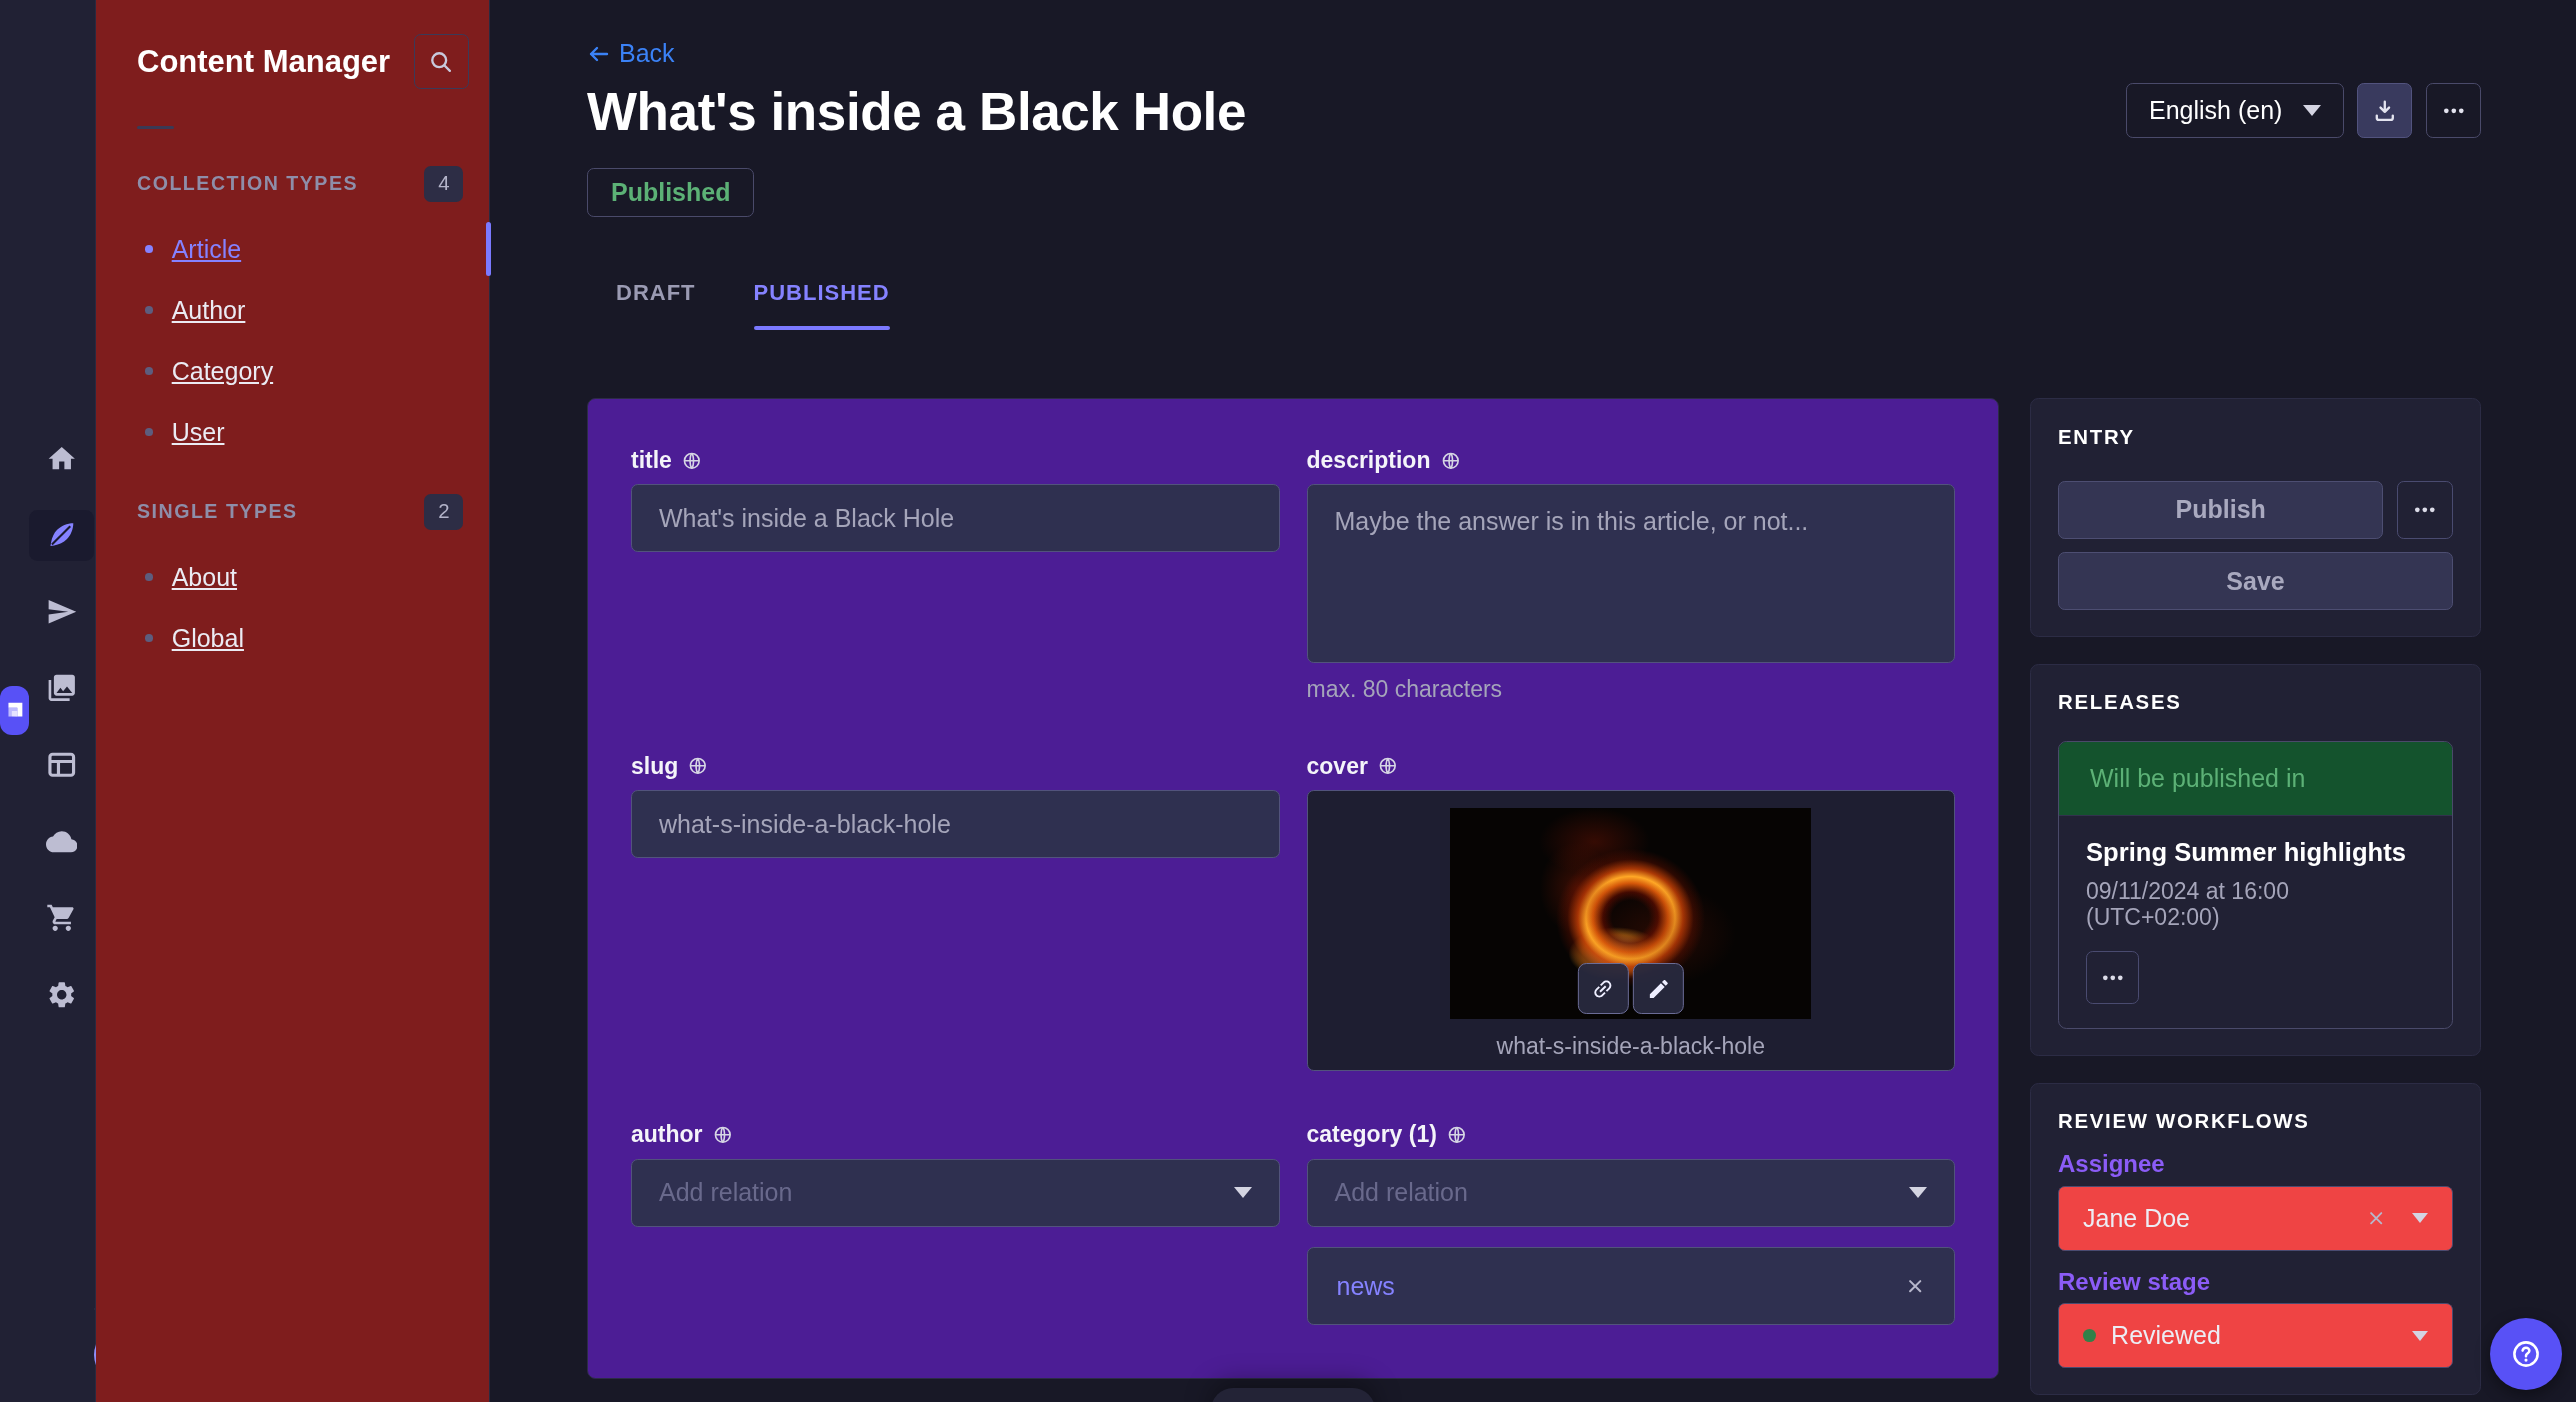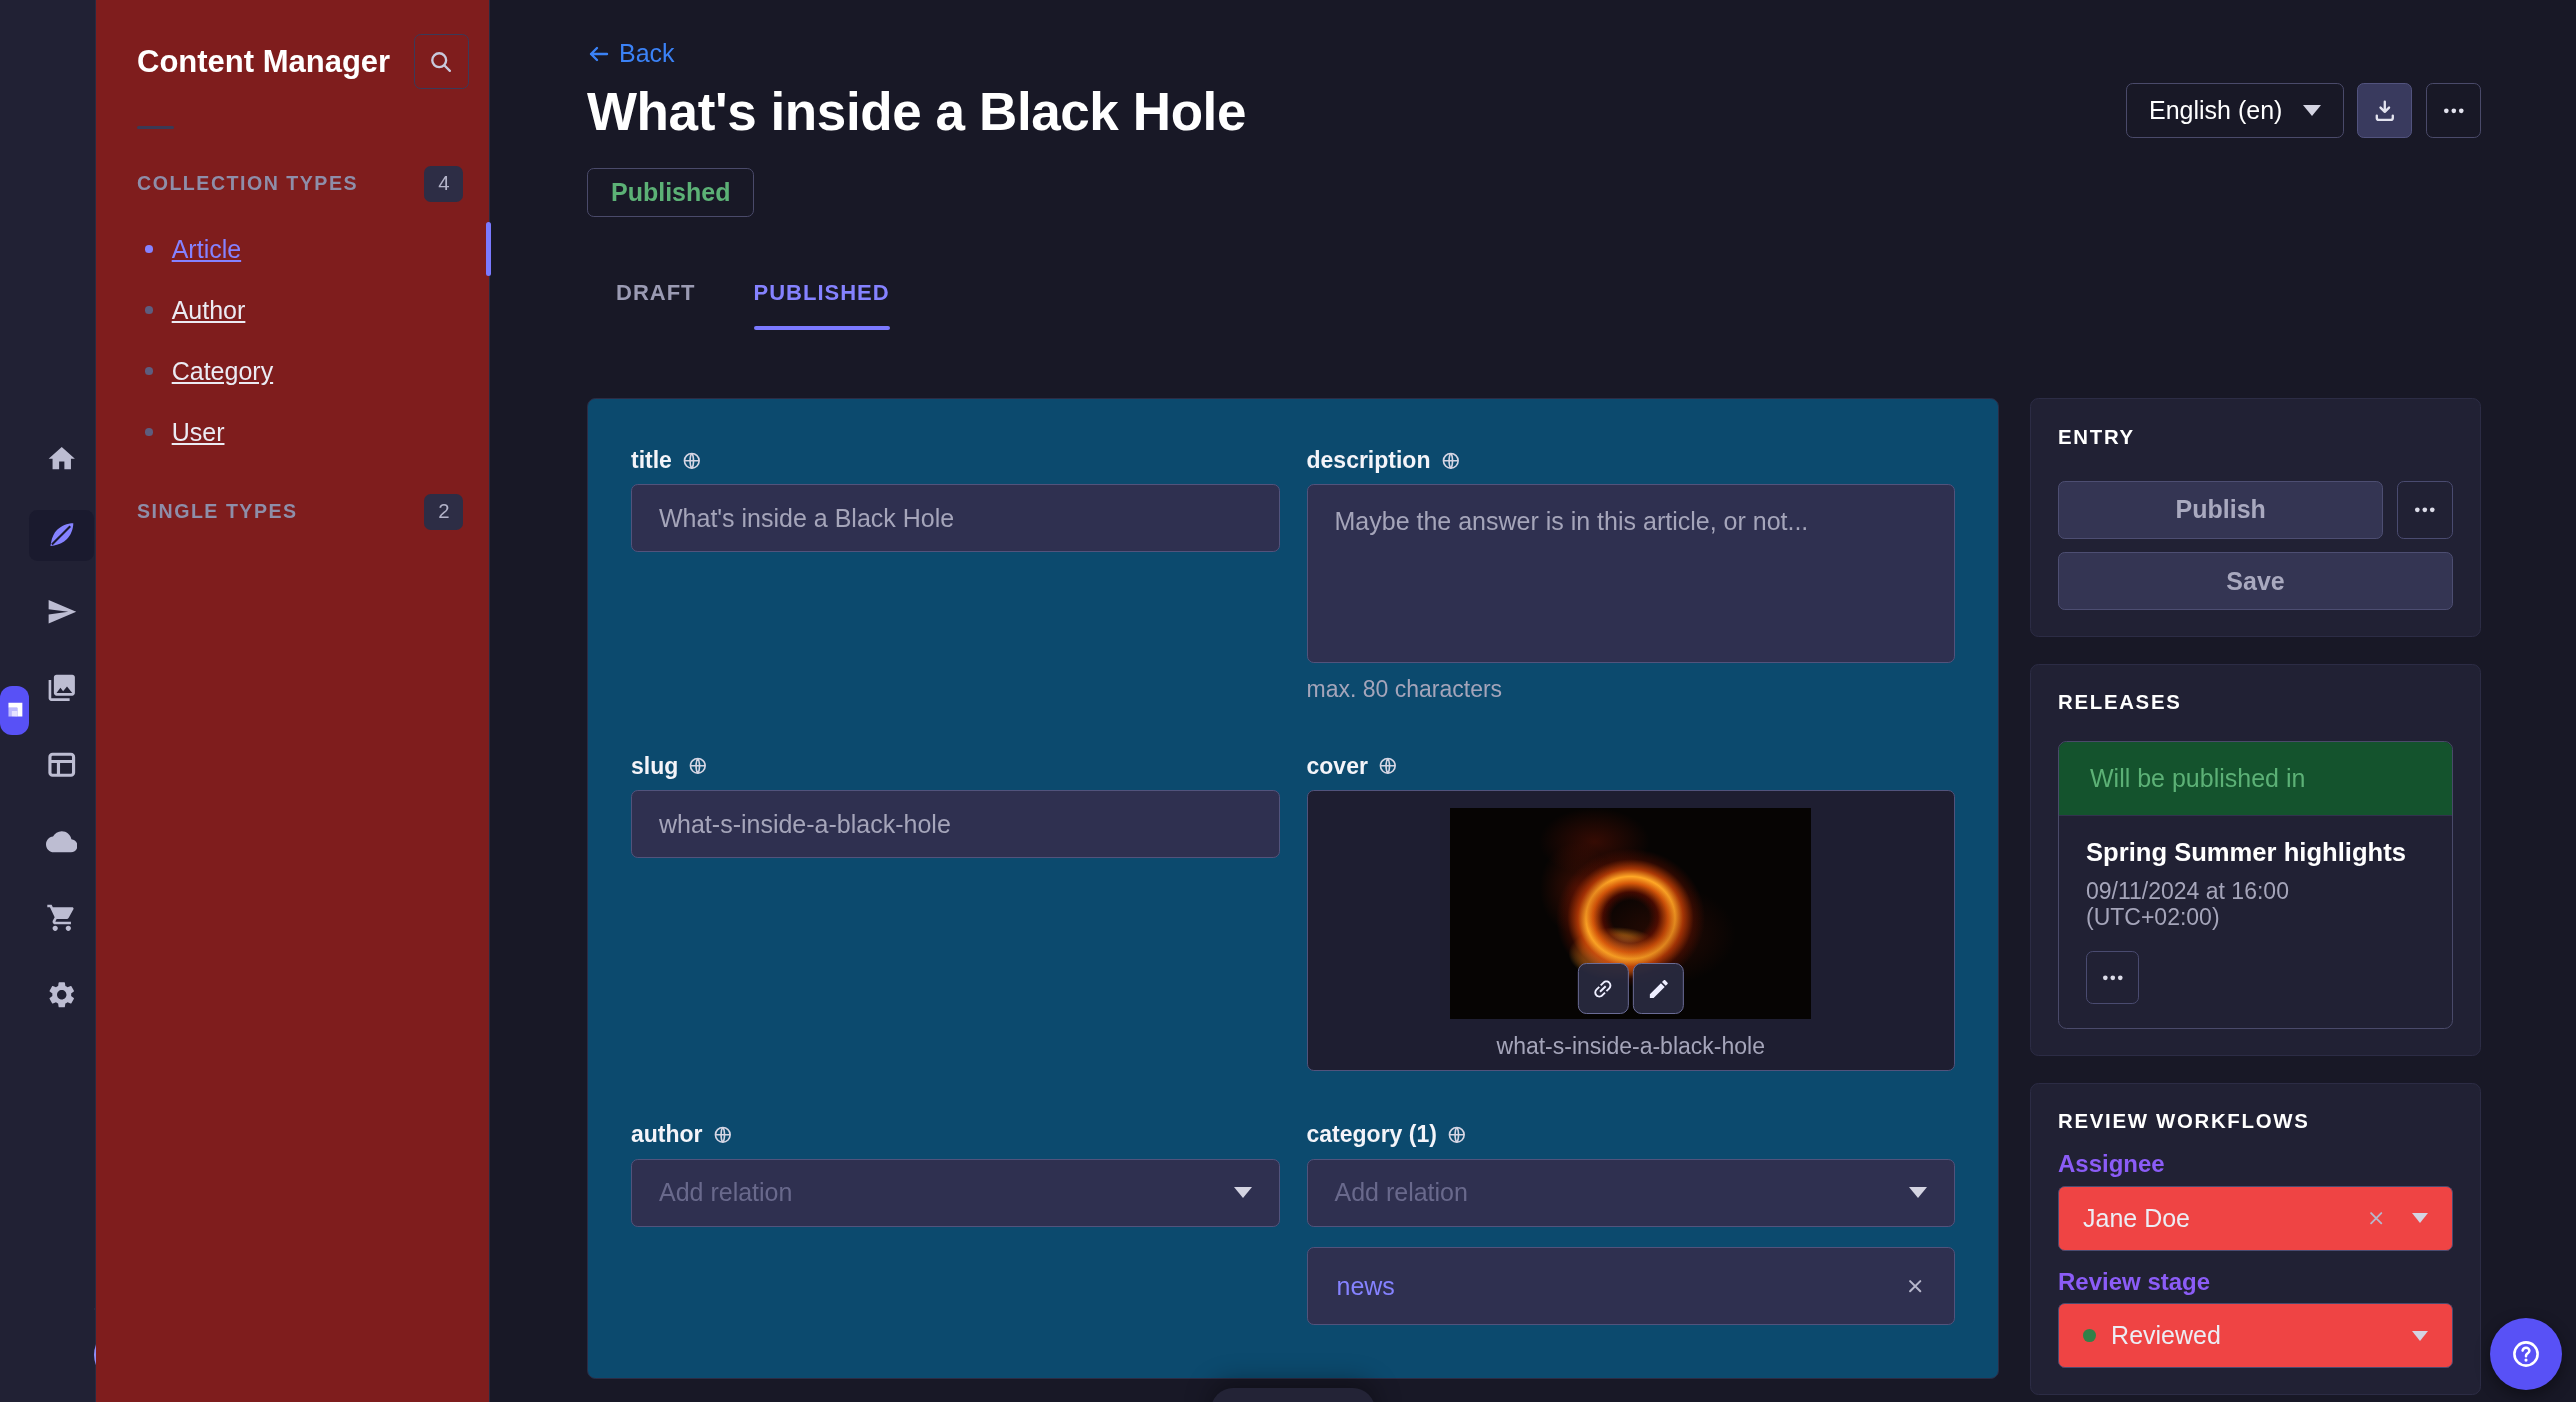--- a/index.html
+++ b/index.html
@@ -65,21 +65,21 @@
   .tool-btn { width:55px; height:55px; border-radius:6.8px; display:grid; place-items:center; color:#e3e3ef; }
   .tool-btn.filled { background:#393a5e; border:1.7px solid #52537e; }
   .tool-btn.ghost { border:1.7px solid #4a4a6a; }
   .tool-btn svg { width:25.6px; height:25.6px; }
   .caret { width:0; height:0; border-left:9.4px solid transparent; border-right:9.4px solid transparent;
            border-top:11px solid #d4d4e2; }
 
   .content { display:flex; gap:31px; margin-top:68px; align-items:flex-start; }
 
   
-  .form-panel { width:1412px; background:#0c4a6e; border:1.7px solid #2c2c45; border-radius:8.5px;
+  .form-panel { width:1412px; background:#4c1d95; border:1.7px solid #2c2c45; border-radius:8.5px;
                 padding:46px 43px 53px; }
   .grid { display:grid; grid-template-columns:1fr 1fr; column-gap:27px; row-gap:48px; }
   .label-row { display:flex; align-items:center; gap:10.2px; margin-bottom:8.5px; height:31px; }
   .field-label { font-size:23px; font-weight:600; color:#f4f4f9; }
   .globe { width:19.6px; height:19.6px; color:#d6d6e4; }
   .input-box { height:68px; background:#2f3050; border:1.7px solid #52537c; border-radius:6.8px;
                display:flex; align-items:center; padding:0 27px; font-size:25px; color:#a5a5ba; }
   .textarea-box { height:179px; background:#2f3050; border:1.7px solid #52537c; border-radius:6.8px;
                   padding:22px 27px; font-size:25px; color:#a5a5ba; }
   .hint { margin-top:13.6px; font-size:23px; color:#a5a5ba; line-height:25.6px; }
@@ -237,20 +237,30 @@
           <span class="nav-item-label">User</span>
         </div>
       </div>
     </div>
 
     <div class="section">
       <div class="section-header">
         <span class="section-label">SINGLE TYPES</span>
         <span class="count-badge">2</span>
       </div>
+      <div class="nav-list">
+        <div class="nav-item">
+          <span class="bullet"></span>
+          <span class="nav-item-label">About</span>
+        </div>
+        <div class="nav-item">
+          <span class="bullet"></span>
+          <span class="nav-item-label">Global</span>
+        </div>
+      </div>
     </div>
   </nav>
 
   <main class="main">
 
     <div class="toolbar">
       <div class="locale-select">
         <span>English (en)</span>
         <span class="caret"></span>
       </div>

